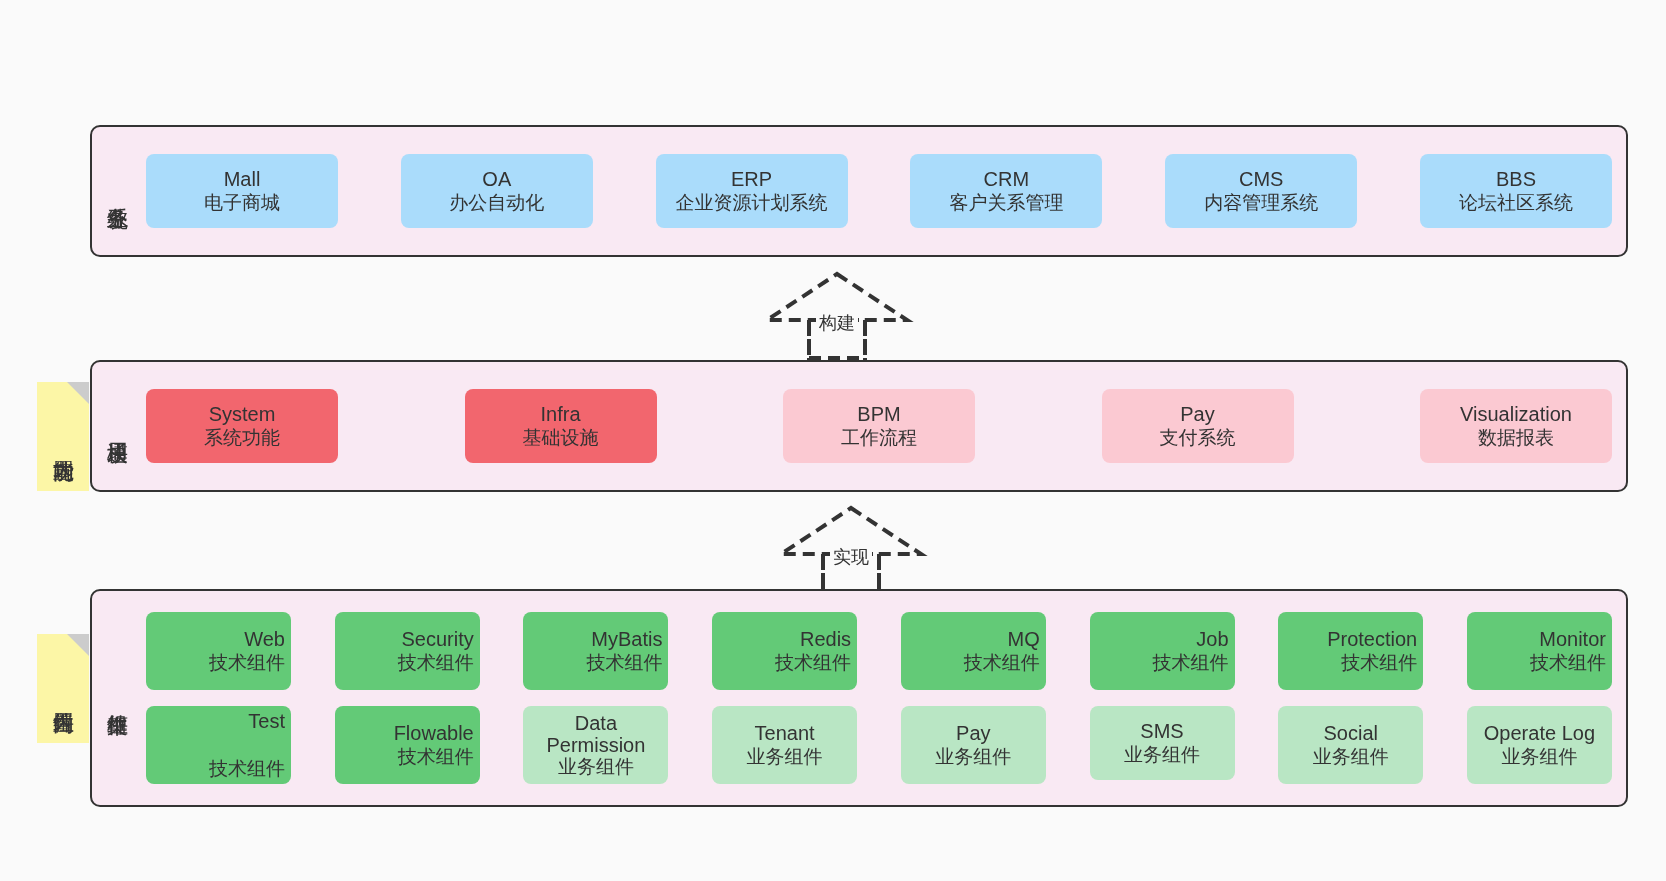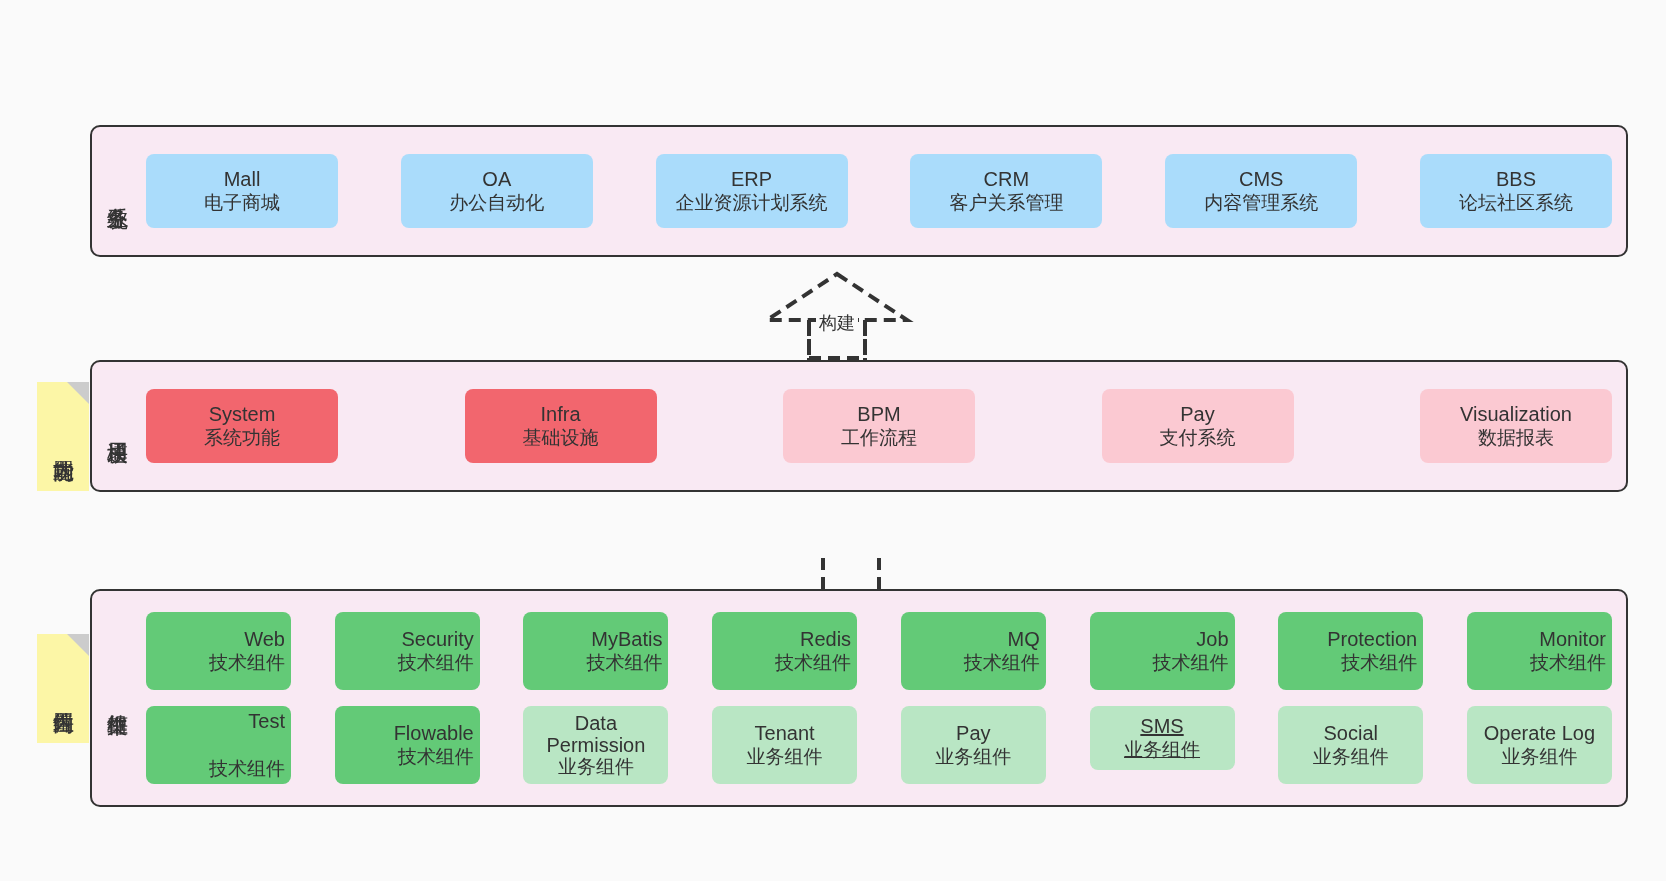--- a/index.html
+++ b/index.html
@@ -214,20 +214,29 @@
           <span class="t2">支付系统</span>
         </div>
         <div class="node pink" style="width:192px;height:74px;">
           <span class="t1">Visualization</span>
           <span class="t2">数据报表</span>
         </div>
       </div>
     </div>
   </div>
 
+  <div class="connector" style="left:766px; top:490px; width:170px; height:92px;">
+    <svg width="170" height="92" viewBox="0 0 170 92">
+      <polygon points="85,6 155,52 15,52" fill="#fafafa" stroke="#333333" stroke-width="4" stroke-dasharray="12,7" stroke-linejoin="miter"></polygon>
+      <line x1="57" y1="52" x2="57" y2="92" stroke="#333333" stroke-width="4" stroke-dasharray="12,7"></line>
+      <line x1="113" y1="52" x2="113" y2="92" stroke="#333333" stroke-width="4" stroke-dasharray="12,7"></line>
+      <line x1="57" y1="52" x2="113" y2="52" stroke="#333333" stroke-width="4" stroke-dasharray="12,7"></line>
+    </svg>
+    <span class="conn-label" style="left:64px; top:44px; background:#fafafa; padding:2px 3px;">实现</span>
+  </div>
 
   <div class="connector" style="left:766px; top:546px; width:170px; height:36px;">
     <svg width="170" height="36" viewBox="0 0 170 36">
       <line x1="57" y1="0" x2="57" y2="34" stroke="#333333" stroke-width="4" stroke-dasharray="12,7"></line>
       <line x1="113" y1="0" x2="113" y2="34" stroke="#333333" stroke-width="4" stroke-dasharray="12,7"></line>
       <line x1="57" y1="34" x2="113" y2="34" stroke="#333333" stroke-width="4" stroke-dasharray="12,7"></line>
     </svg>
   </div>
 
   <div class="note" style="left:37px; top:622px; width:52px; height:109px;">
@@ -288,21 +297,21 @@
           <span class="t2">业务组件</span>
         </div>
         <div class="node lgreen" style="width:145px;height:78px;">
           <span class="t1">Tenant</span>
           <span class="t2">业务组件</span>
         </div>
         <div class="node lgreen" style="width:145px;height:78px;">
           <span class="t1">Pay</span>
           <span class="t2">业务组件</span>
         </div>
-        <div class="node lgreen" style="width:145px;height:64px;text-decoration:underline;">
+        <div class="node lgreen" style="width:145px;height:74px;">
           <span class="t1">SMS</span>
           <span class="t2">业务组件</span>
         </div>
         <div class="node lgreen" style="width:145px;height:78px;">
           <span class="t1">Social</span>
           <span class="t2">业务组件</span>
         </div>
         <div class="node lgreen" style="width:145px;height:78px;">
           <span class="t1">Operate Log</span>
           <span class="t2">业务组件</span>

